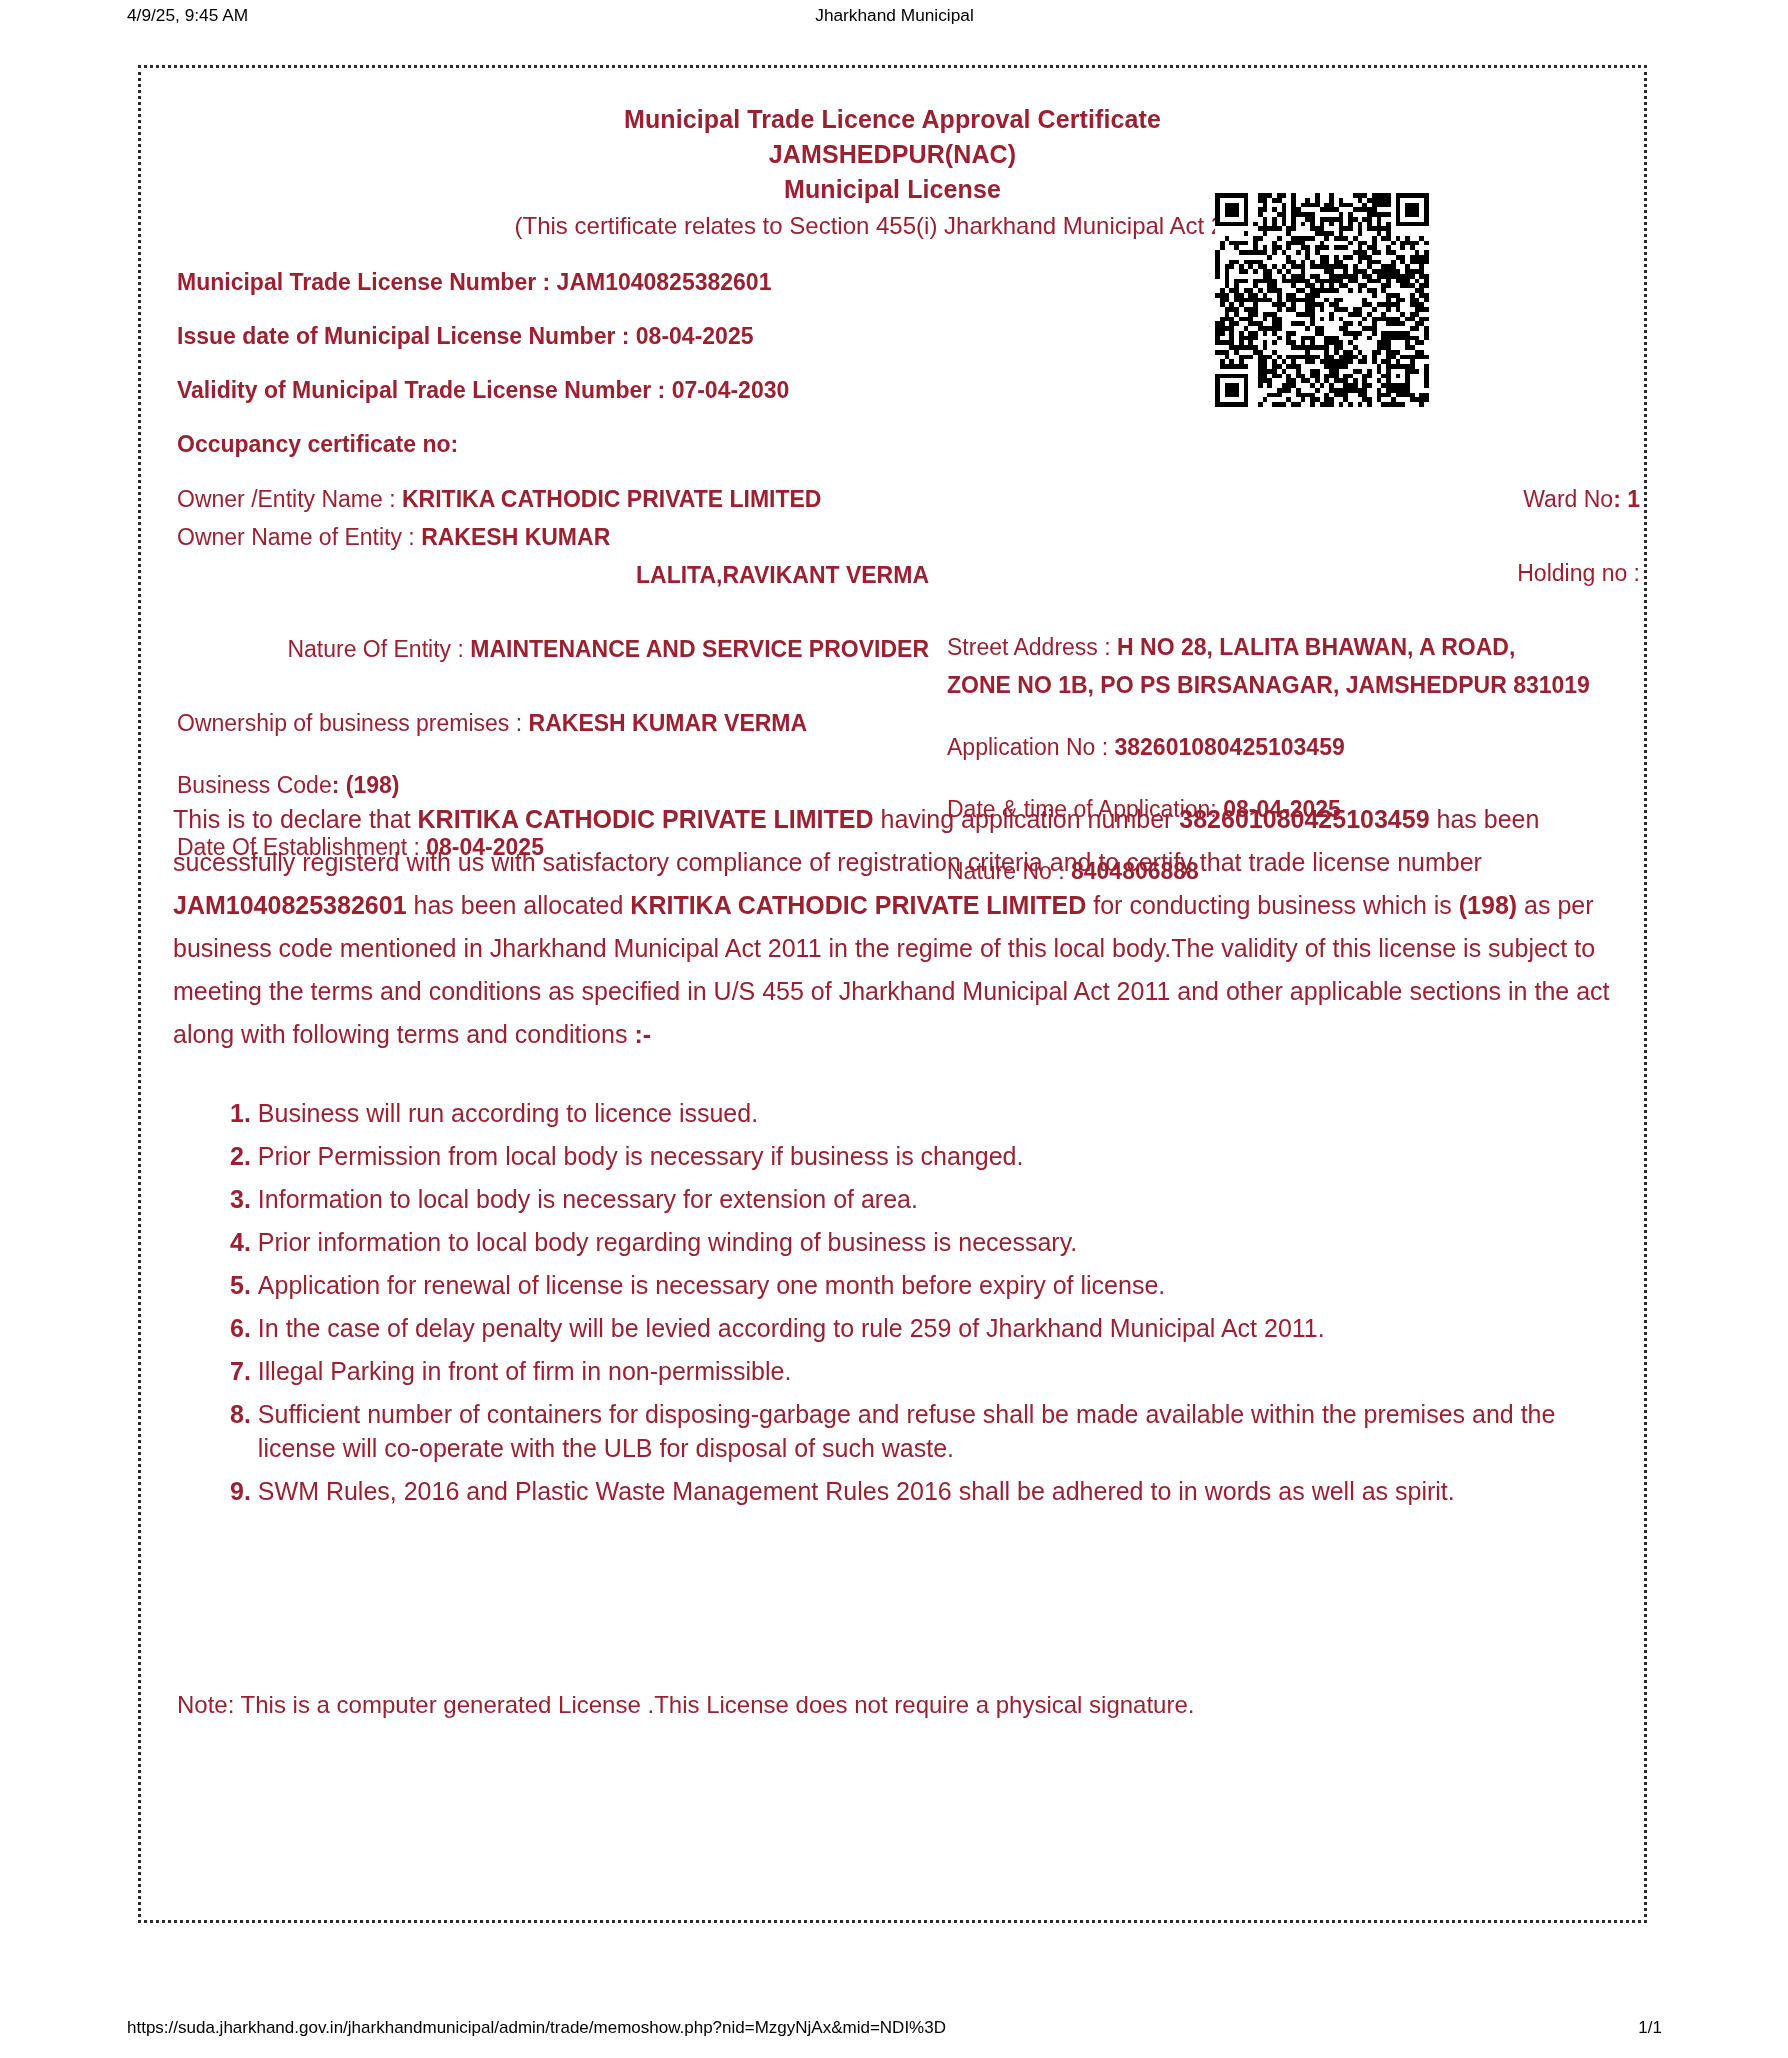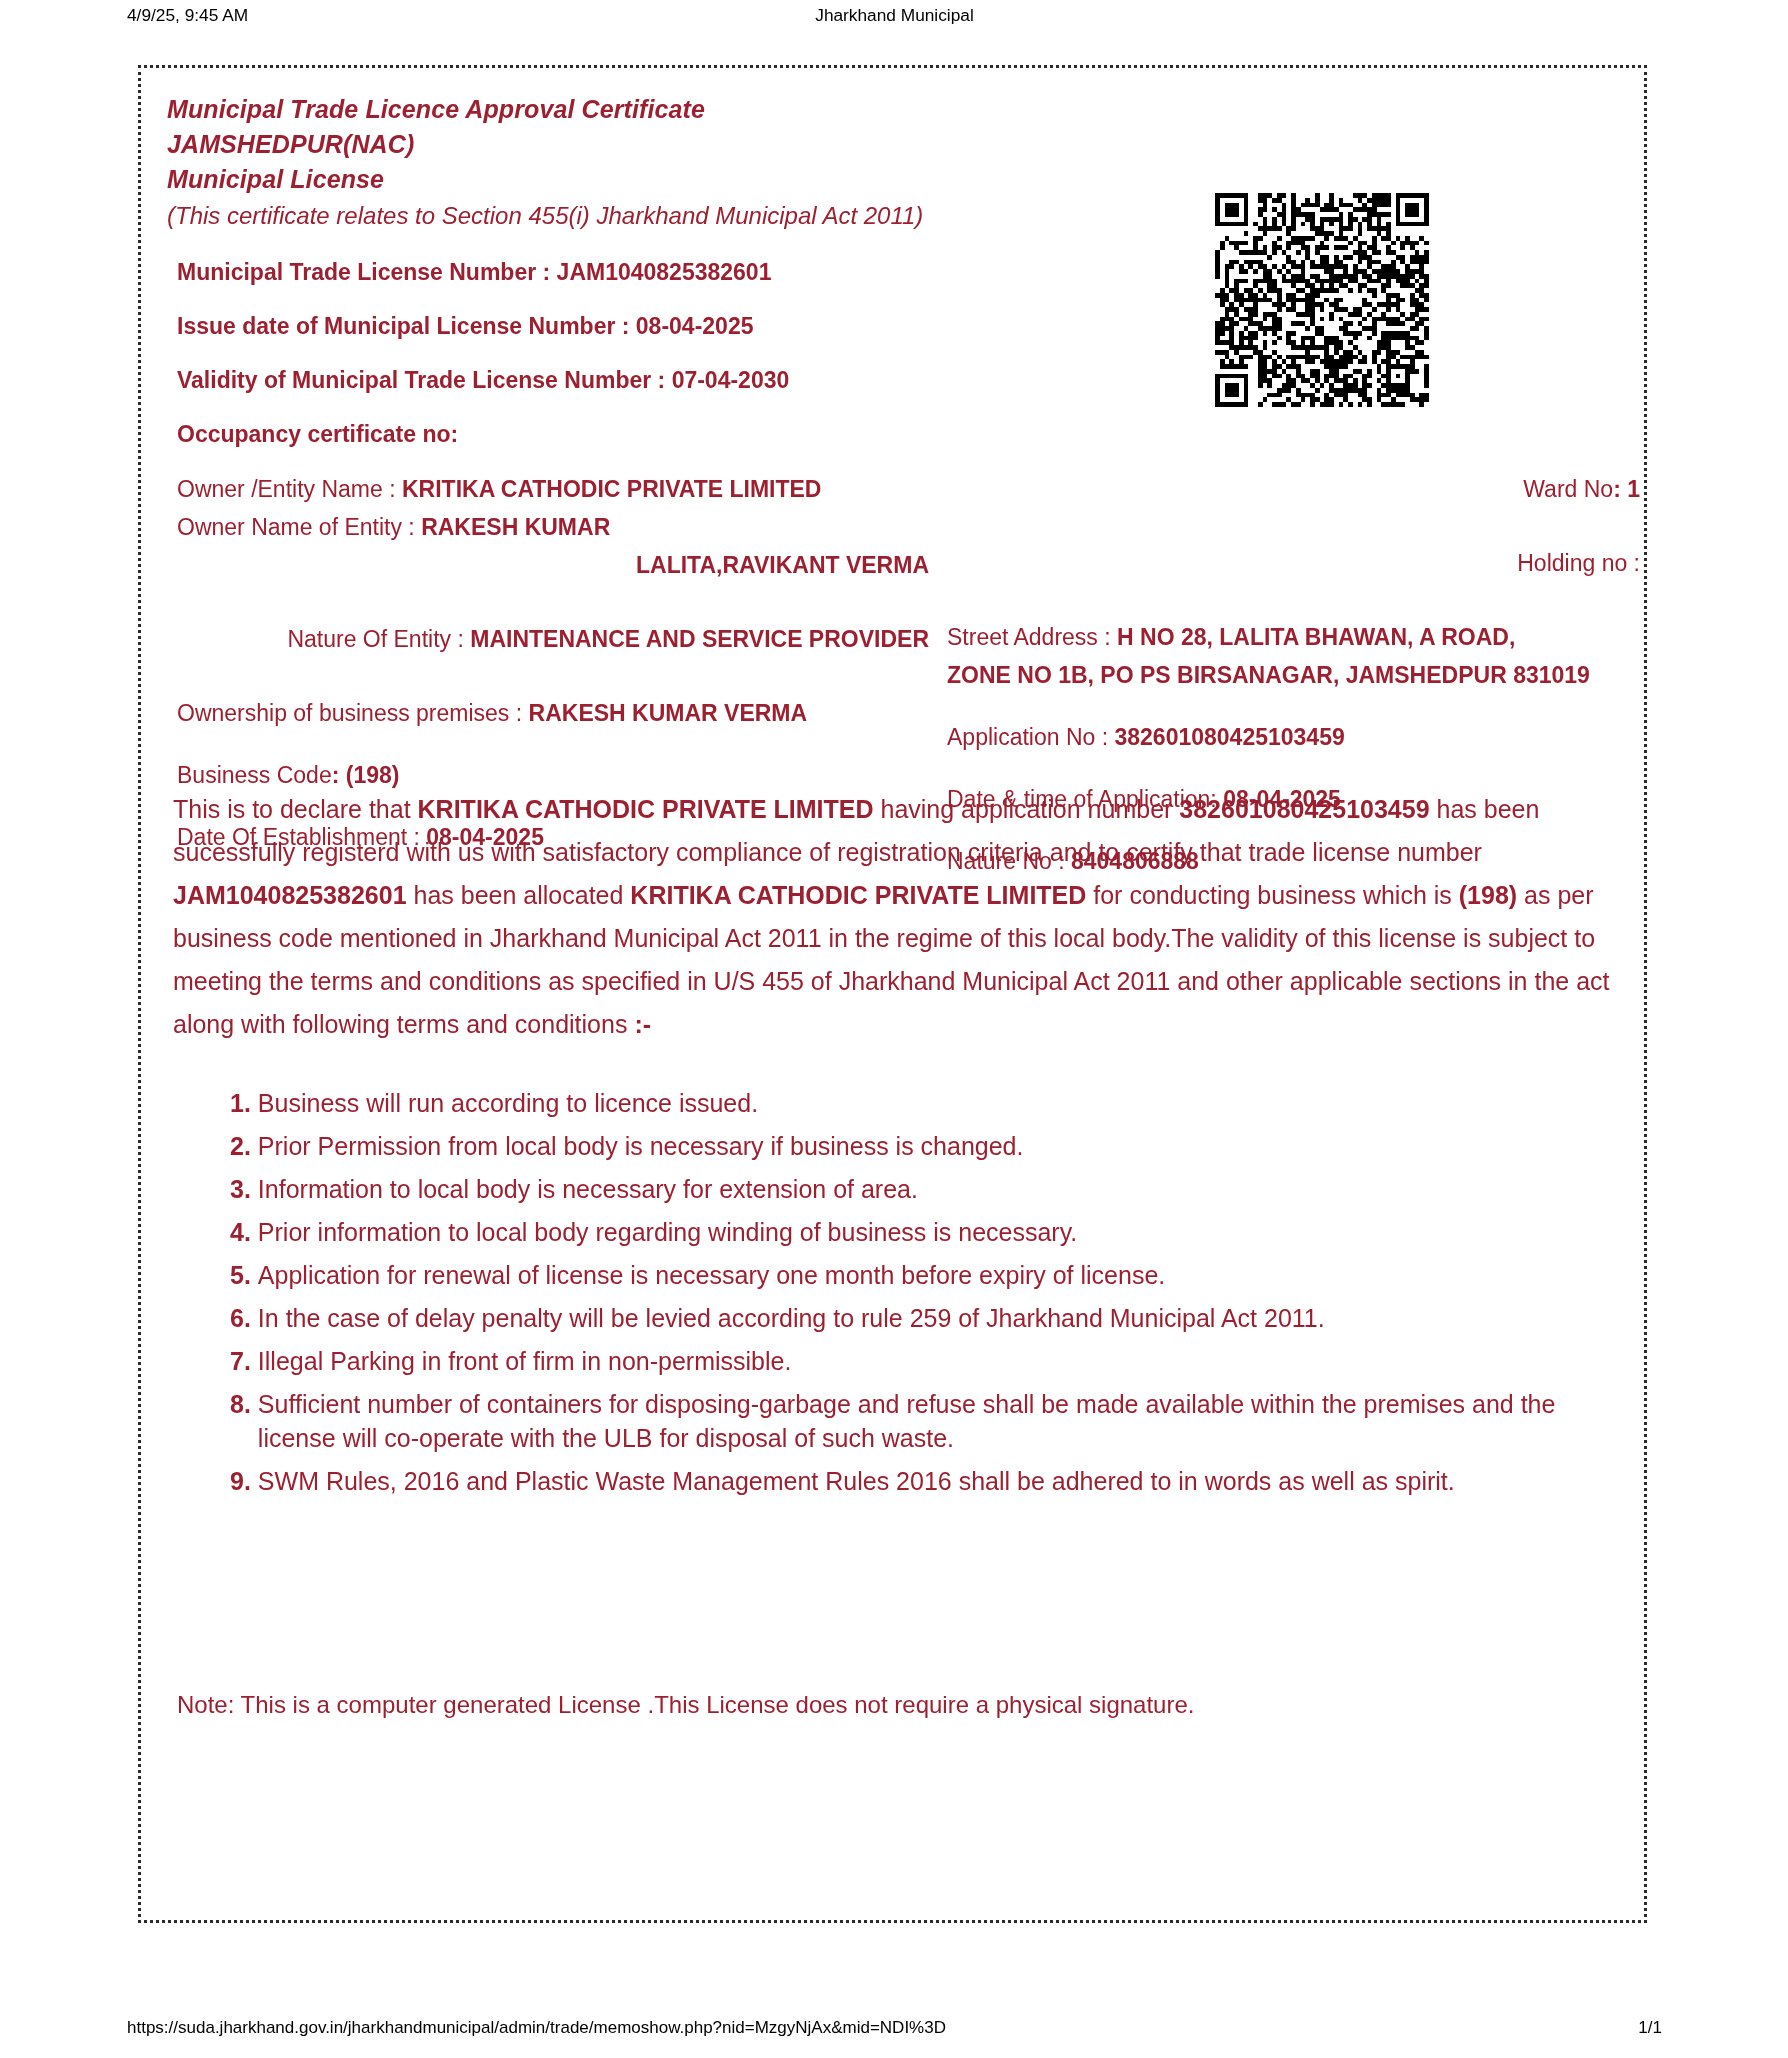--- a/index.html
+++ b/index.html
@@ -69,22 +69,22 @@
     width: 1509px;
     height: 1858px;
     border: 3px dotted #2b2b2b;
     box-sizing: border-box;
     padding: 20px 26px 0 26px;
     color: #9c2030;
   }
 
   
   .title-block {
-    margin-top: 4px;
-    font-style: italic;
+    text-align: center;
+    margin-top: 14px;
   }
   .title-1, .title-2, .title-3 {
     font-weight: bold;
     font-size: 25px;
     line-height: 35px;
     letter-spacing: 0.1px;
   }
   .title-sub {
     font-size: 24px;
     line-height: 38px;

